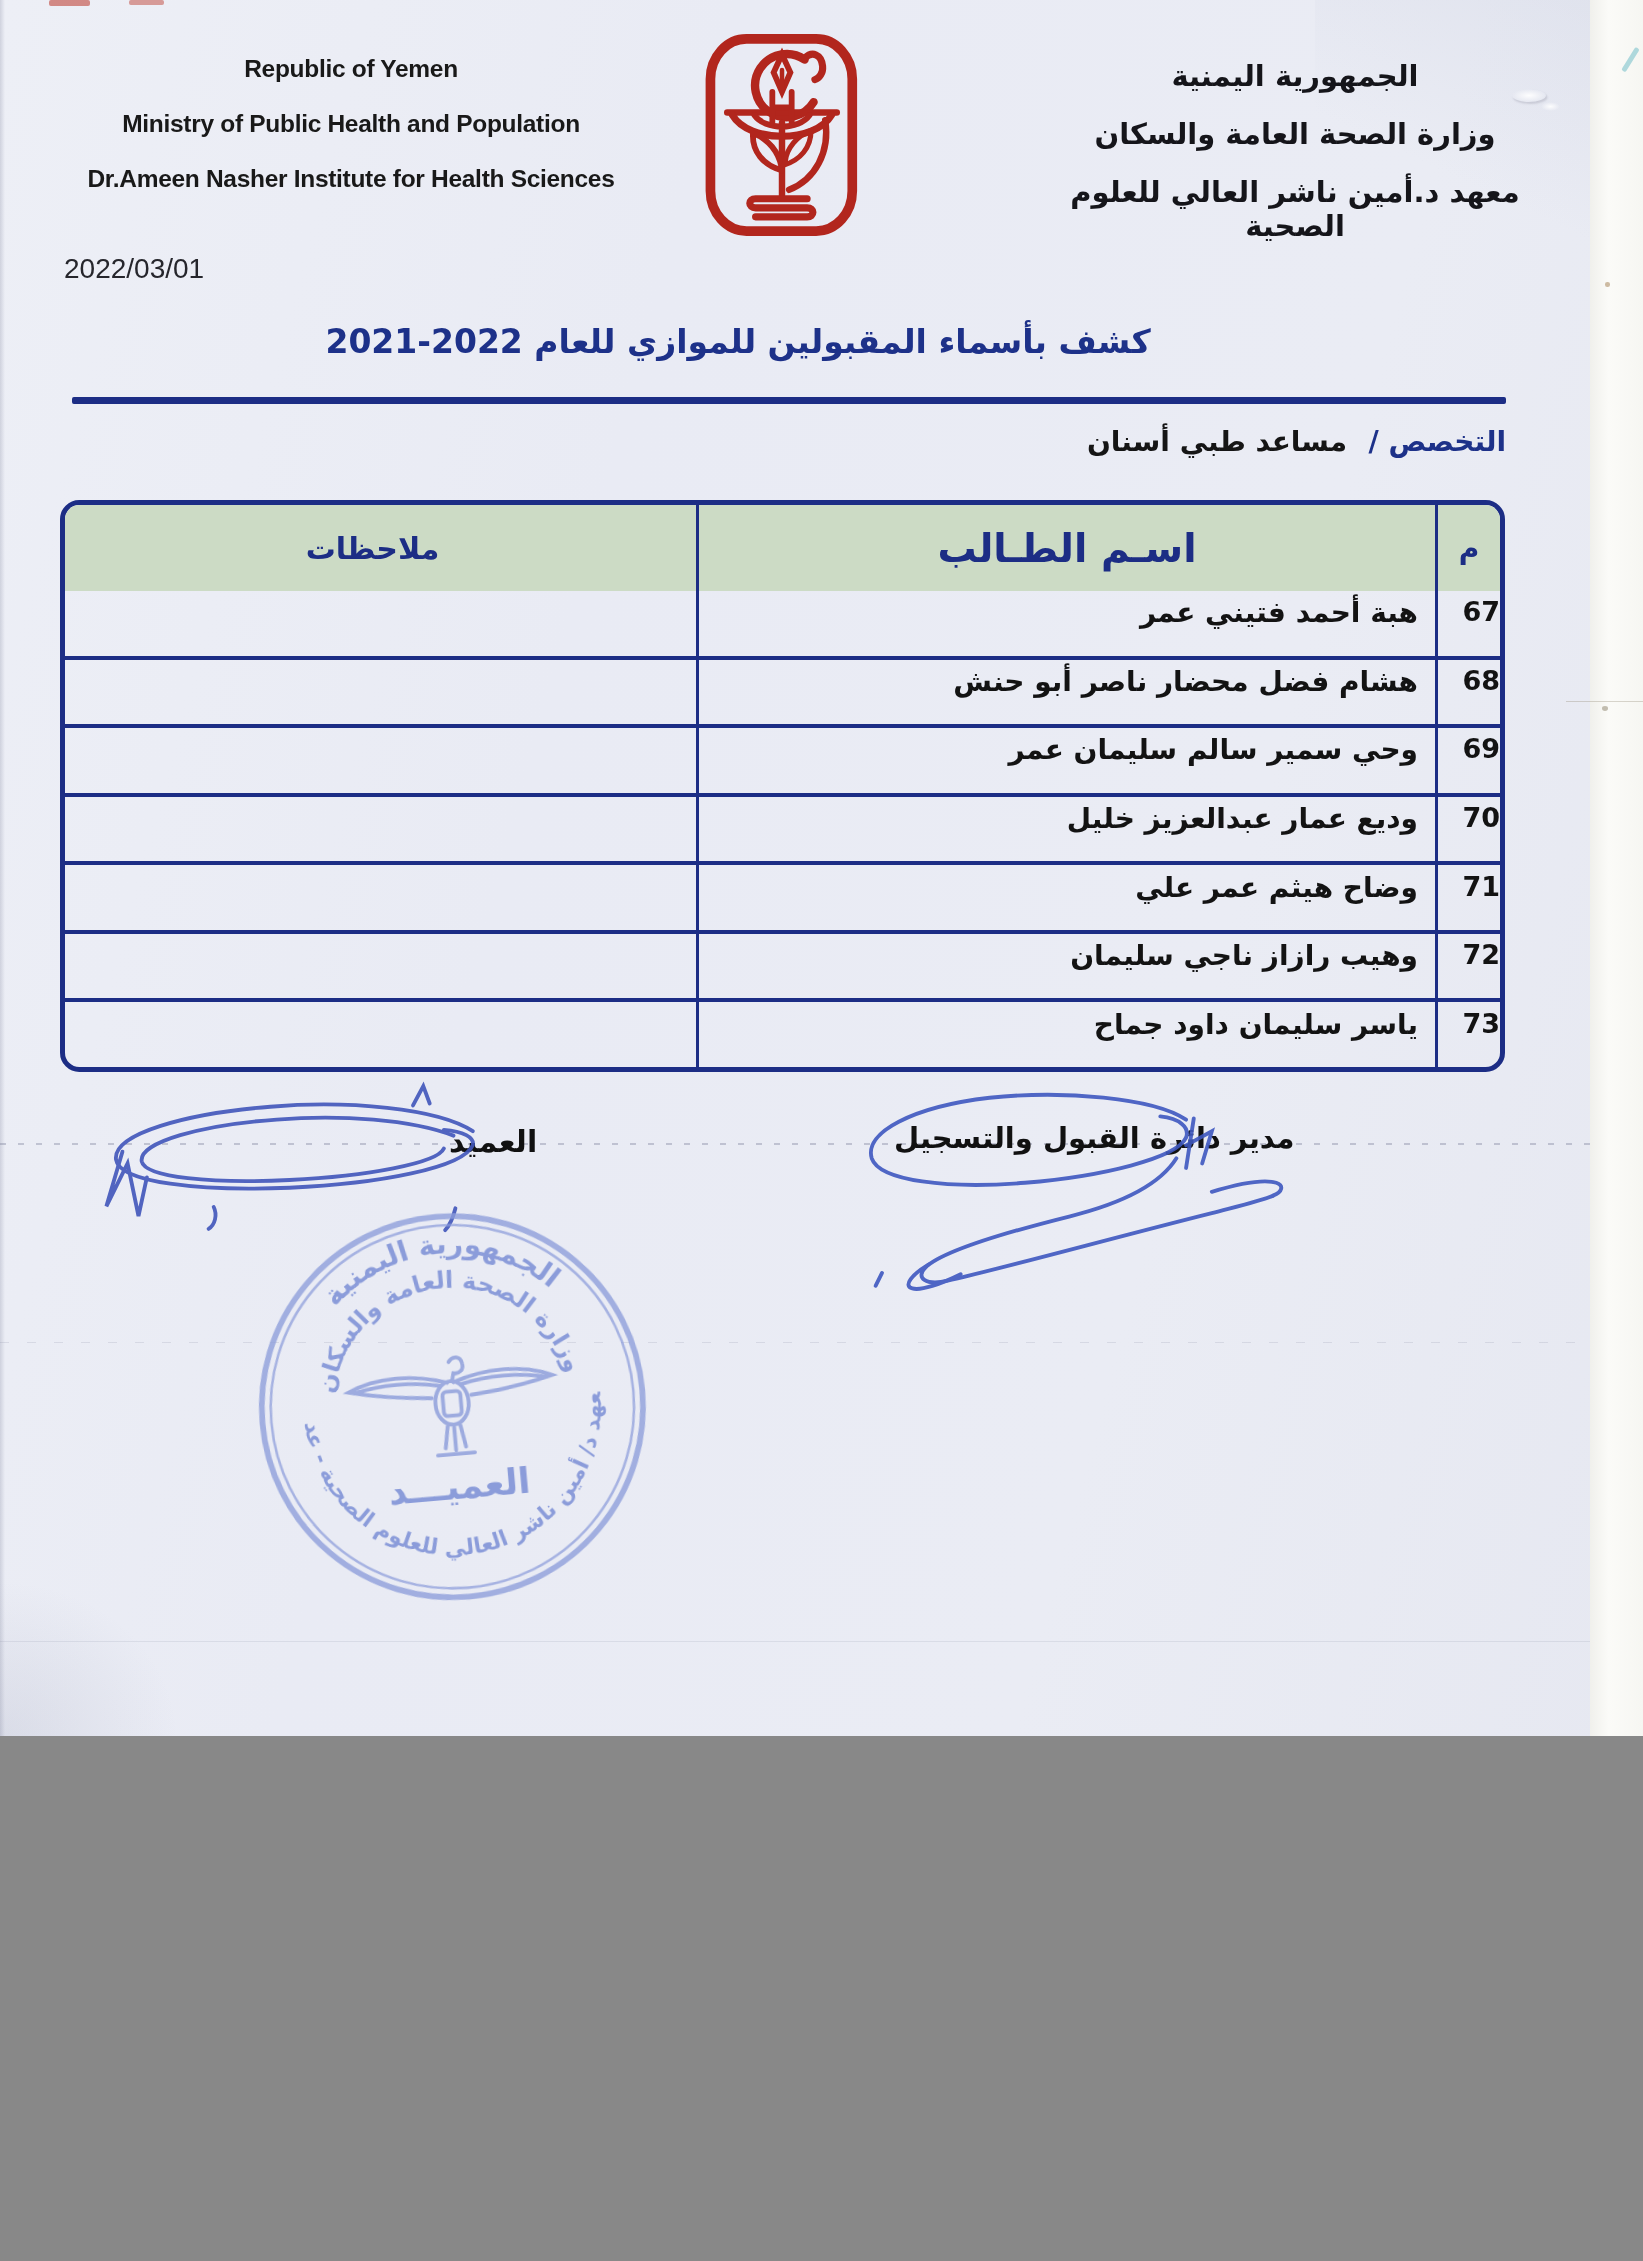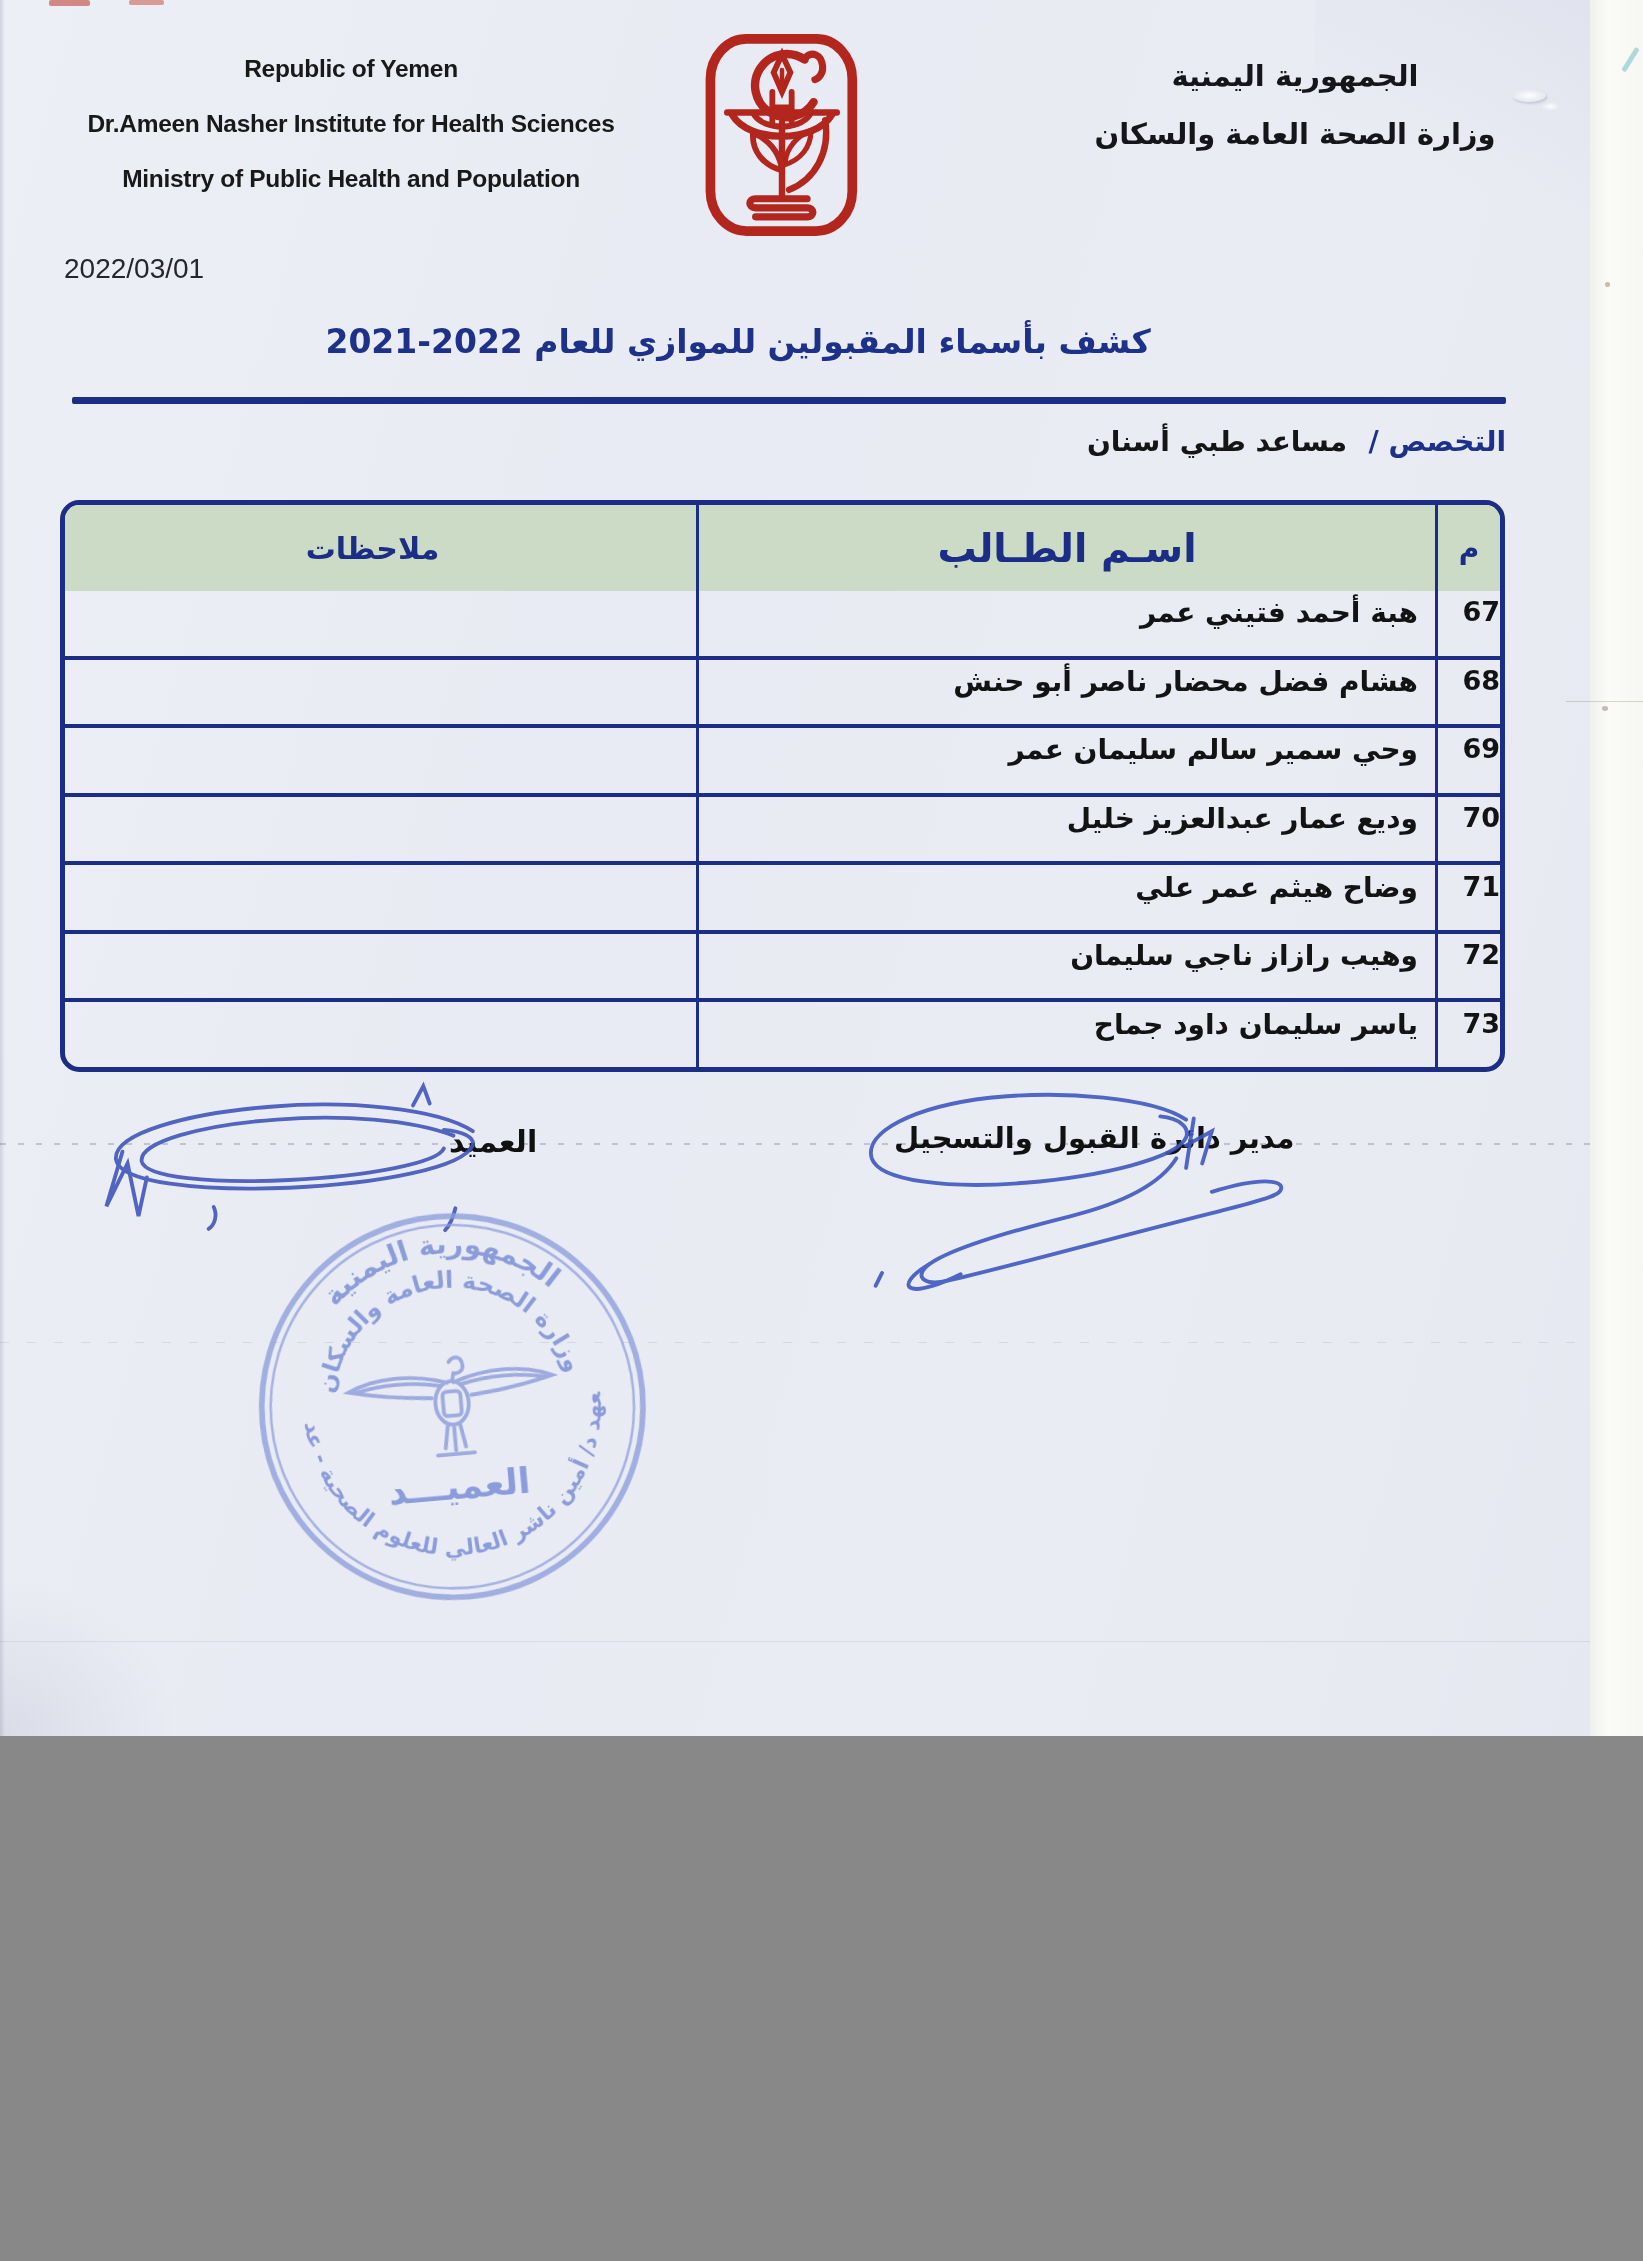--- a/index.html
+++ b/index.html
@@ -97,22 +97,22 @@
   <div class="speck2"></div>
   <div class="crease1"></div>
   <div class="crease2"></div>
   <div class="crease3"></div>
   <div class="crease4"></div>
   <div class="left-edge"></div>
   <div class="corner-bl"></div>
 
   <div class="hdr-en">
     <div>Republic of Yemen</div>
+    <div>Ministry of Public Health and Population</div>
     <div>Dr.Ameen Nasher Institute for Health Sciences</div>
-    <div>Ministry of Public Health and Population</div>
   </div>
 
   <svg class="logo" viewBox="0 0 242 318">
     <g stroke="#b2261d" fill="none" stroke-linecap="round">
       <rect x="10" y="10" width="220" height="298" rx="56" ry="62" stroke-width="15"></rect>
       <path d="M 156,42 A 49,49 0 1 0 170,108" stroke-width="13"></path>
       <path d="M 156,40 C 168,28 182,34 184,52 C 185,63 179,71 172,73" stroke-width="11"></path>
       <path d="M 121,92 L 108,62 L 121,34 L 134,62 Z" stroke-width="9"></path>
       <path d="M 121,58 L 121,92" stroke-width="7"></path>
       <path d="M 36,124 L 206,124" stroke-width="10"></path>
@@ -123,20 +123,21 @@
       <path d="M 121,214 C 92,206 74,184 76,156 C 100,165 116,186 120,208" stroke-width="9"></path>
       <path d="M 188,136 C 196,186 172,228 132,244" stroke-width="10"></path>
       <path d="M 123,206 C 150,198 166,178 166,152 C 144,160 128,180 126,200" stroke-width="8"></path>
       <path d="M 160,258 L 80,258 C 68,258 68,272 80,272 L 160,272 C 172,272 172,286 160,286 L 80,286" stroke-width="11"></path>
     </g>
   </svg>
 
   <div class="hdr-ar" dir="rtl">
     <div>الجمهورية اليمنية</div>
     <div>وزارة الصحة العامة والسكان</div>
+    <div>معهد د.أمين ناشر العالي للعلوم الصحية</div>
   </div>
 
   <div class="doc-date">2022/03/01</div>
 
   <div class="title" dir="rtl">كشف بأسماء المقبولين للموازي للعام 2022-2021</div>
   <div class="rule"></div>
   <div class="spec">
     <span class="lbl">التخصص /</span>
     <span class="val">مساعد طبي أسنان</span>
   </div>

